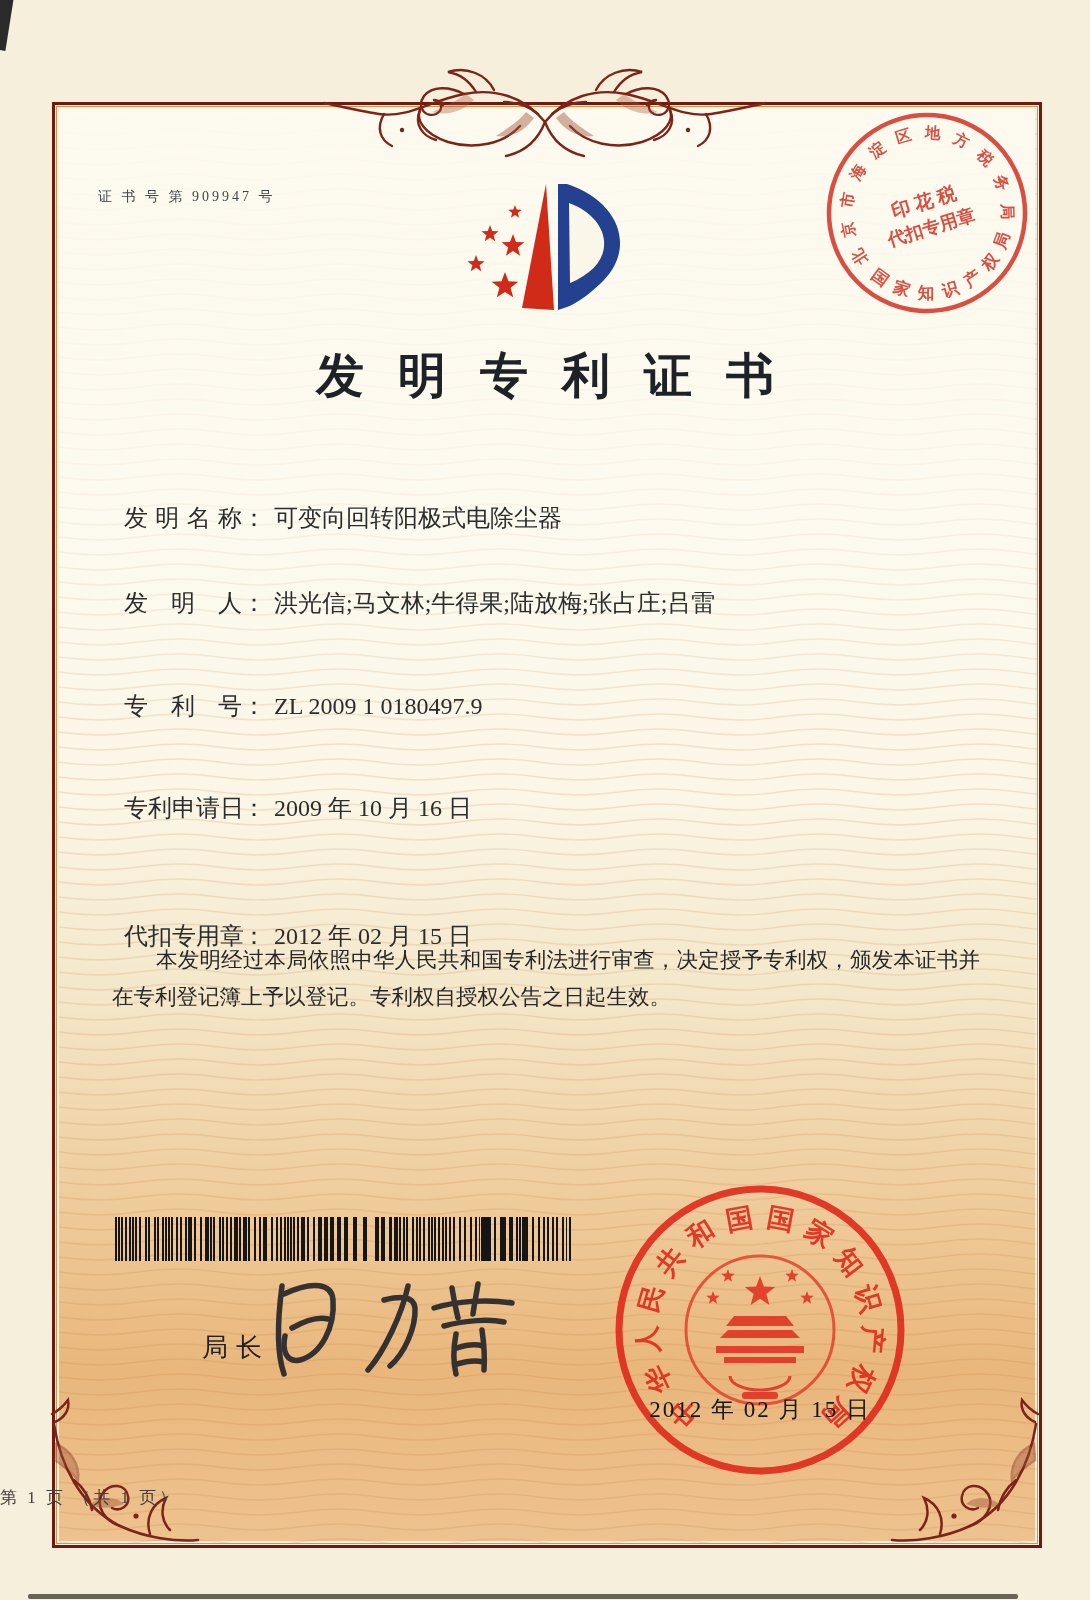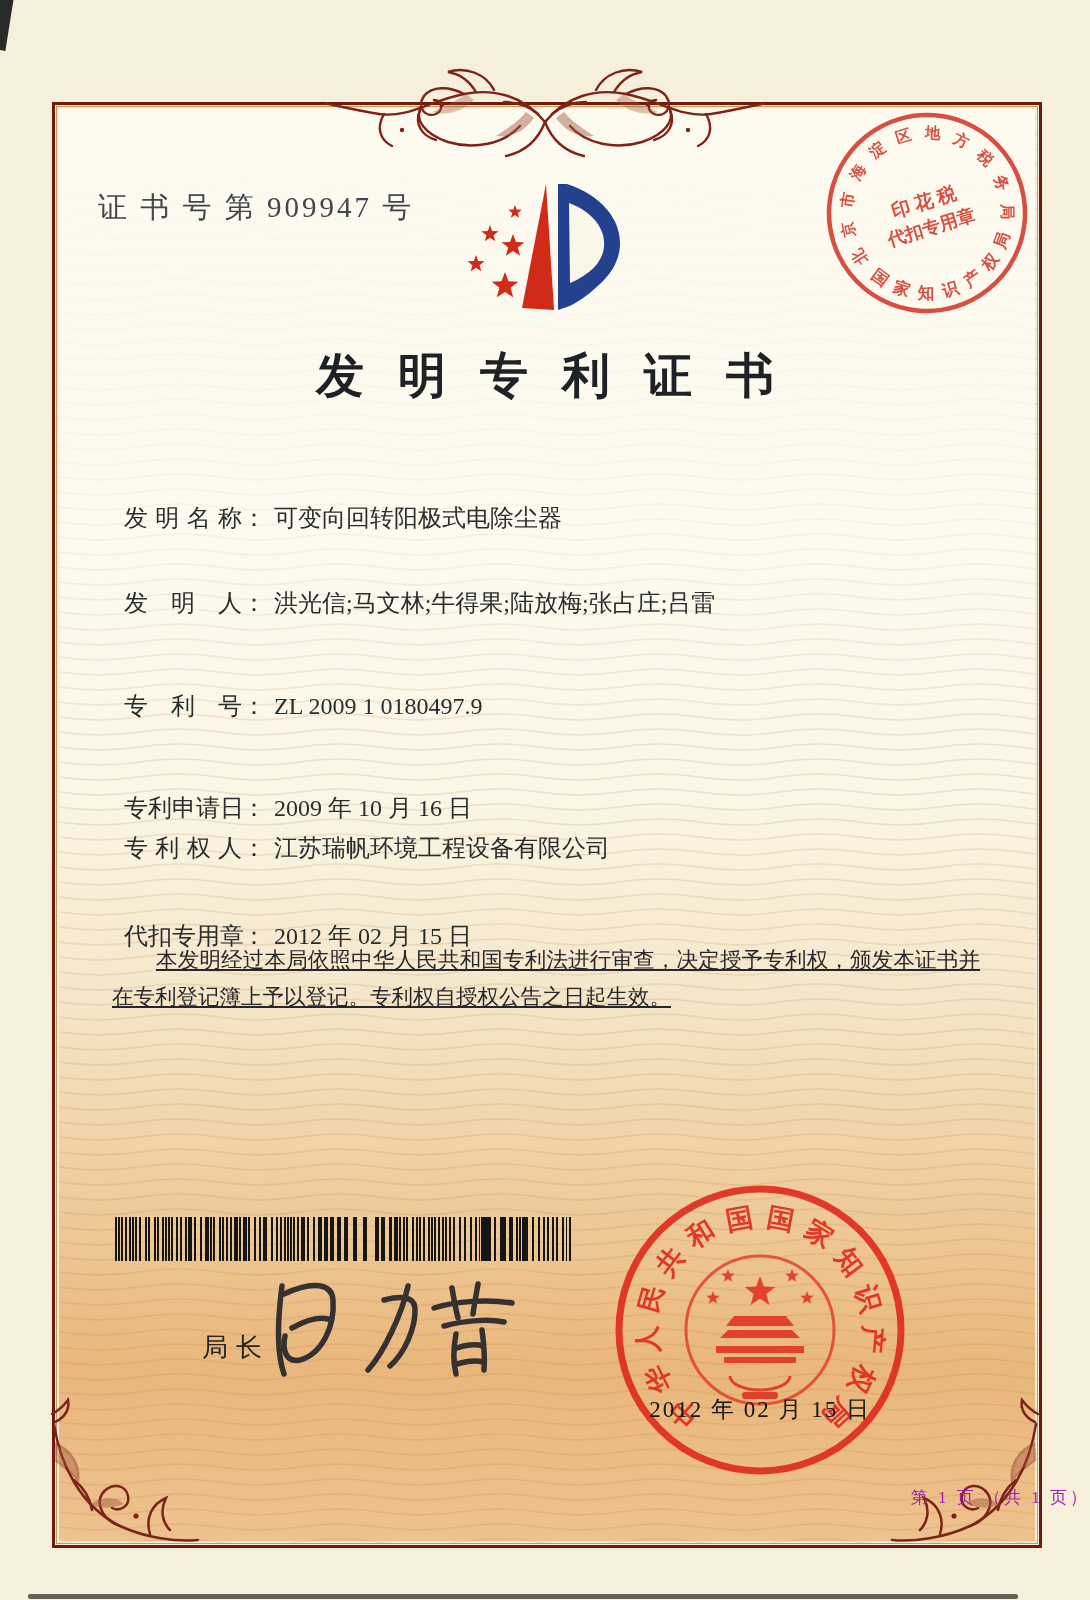--- a/index.html
+++ b/index.html
@@ -10,36 +10,36 @@
   .frame{position:absolute;left:52px;top:102px;width:990px;height:1446px;
          box-sizing:border-box;border:3px solid #71190f;}
   .frame-inner{position:absolute;inset:1px;border:1px solid #c59a55;}
   .bg-grad{position:absolute;inset:4px;
       background:linear-gradient(180deg,#f8f3e2 0%,#fcf9ee 28%,#fbf6e6 48%,
                  #f4e7c9 62%,#efcc9c 76%,#e9b77c 88%,#eec28f 100%);}
   #waves-svg{position:absolute;left:4px;top:4px;width:978px;height:1434px;}
   .fade-top{position:absolute;left:4px;right:4px;top:4px;height:620px;
       background:linear-gradient(180deg,rgba(253,250,240,.95) 0%,rgba(253,250,240,.75) 55%,rgba(253,250,240,0) 100%);}
   
-  .cert-number{position:absolute;left:98px;top:188px;font-size:29px;color:#42464e;
+  .cert-number{position:absolute;left:98px;top:188px;font-size:14px;color:#42464e;
       letter-spacing:3px;}
   .title{position:absolute;left:0;right:0;top:344px;text-align:center;
       font-size:48px;font-weight:bold;color:#1e2126;letter-spacing:34px;text-indent:34px;}
   .field{position:absolute;left:124px;font-size:24px;color:#2a2c2e;white-space:nowrap;}
   .field .lbl{display:inline-block;width:118px;text-align:justify;text-align-last:justify;vertical-align:bottom;}
   .field .colon{display:inline-block;padding:0 8px 0 0;}
   .body-text{position:absolute;left:112px;width:868px;top:942px;
-      font-size:21.5px;line-height:37px;color:#27272a;text-align:justify;text-decoration:underline;}
+      font-size:21.5px;line-height:37px;color:#27272a;text-align:justify;}
   .body-text p{margin:0;text-indent:44px;}
   .signer-title{position:absolute;left:202px;top:1318px;font-size:26px;
       color:#24231f;letter-spacing:8px;margin-top:12px;}
   .seal-date{position:absolute;left:610px;top:1394px;width:300px;text-align:center;
       font-size:23px;color:#161616;letter-spacing:2px;z-index:6;}
-  .footer{position:absolute;left:0;right:0;top:1486px;text-align:right;
-      font-size:17px;color:#a21caf;letter-spacing:3px;}
+  .footer{position:absolute;left:0;right:0;top:1486px;text-align:left;
+      font-size:17px;color:#404040;letter-spacing:3px;}
   
   #logo-svg{position:absolute;left:448px;top:172px;width:200px;height:152px;}
   #flourish-top{position:absolute;left:324px;top:56px;width:442px;height:114px;}
   #corner-left{position:absolute;left:50px;top:1384px;width:152px;height:164px;}
   #corner-right{position:absolute;left:888px;top:1384px;width:152px;height:164px;transform:scaleX(-1);}
   #barcode-svg{position:absolute;left:114px;top:1216px;width:464px;height:46px;}
   #signature-svg{position:absolute;left:256px;top:1256px;width:284px;height:142px;}
   #seal-svg{position:absolute;left:610px;top:1180px;width:300px;height:300px;opacity:.9;z-index:5;}
   #stamp-svg{position:absolute;left:824px;top:110px;width:206px;height:206px;opacity:.88;}
   
@@ -216,21 +216,20 @@
     <path d="M110,12 L119,12 C173,30 189,78 152,112 C138,125 127,132 119,135 L110,138 Z" fill="#24418f"></path>
     <path d="M121,31 C159,45 167,80 141,100 C133,106 127,109 122,111 Z" fill="#faf6e8"></path>
   </svg>
 
   <div class="title">发明专利证书</div>
 
   <div class="field" style="top:502px"><span class="lbl">发明名称</span><span class="colon">：</span><span class="val">可变向回转阳极式电除尘器</span></div>
   <div class="field" style="top:587px"><span class="lbl">发明人</span><span class="colon">：</span><span class="val">洪光信;马文林;牛得果;陆放梅;张占庄;吕雷</span></div>
   <div class="field" style="top:690px"><span class="lbl">专利号</span><span class="colon">：</span><span class="val">ZL 2009 1 0180497.9</span></div>
   <div class="field" style="top:792px"><span class="lbl">专利申请日</span><span class="colon">：</span><span class="val">2009 年 10 月 16 日</span></div>
-  <div class="field" style="top:832px"><span class="lbl">专利权人</span><span class="colon">：</span><span class="val">江苏瑞帆环境工程设备有限公司</span></div>
   <div class="field" style="top:920px"><span class="lbl">代扣专用章</span><span class="colon">：</span><span class="val">2012 年 02 月 15 日</span></div>
 
   <div class="body-text">
     <p>本发明经过本局依照中华人民共和国专利法进行审查，决定授予专利权，颁发本证书并在专利登记簿上予以登记。专利权自授权公告之日起生效。</p>
   </div>
 
   <svg id="barcode-svg" viewBox="0 0 464 46" preserveAspectRatio="none">
       <rect x="1" y="1" width="2" height="44" fill="#151515"></rect>
       <rect x="4" y="1" width="2" height="44" fill="#151515"></rect>
       <rect x="7" y="1" width="2" height="44" fill="#151515"></rect>

